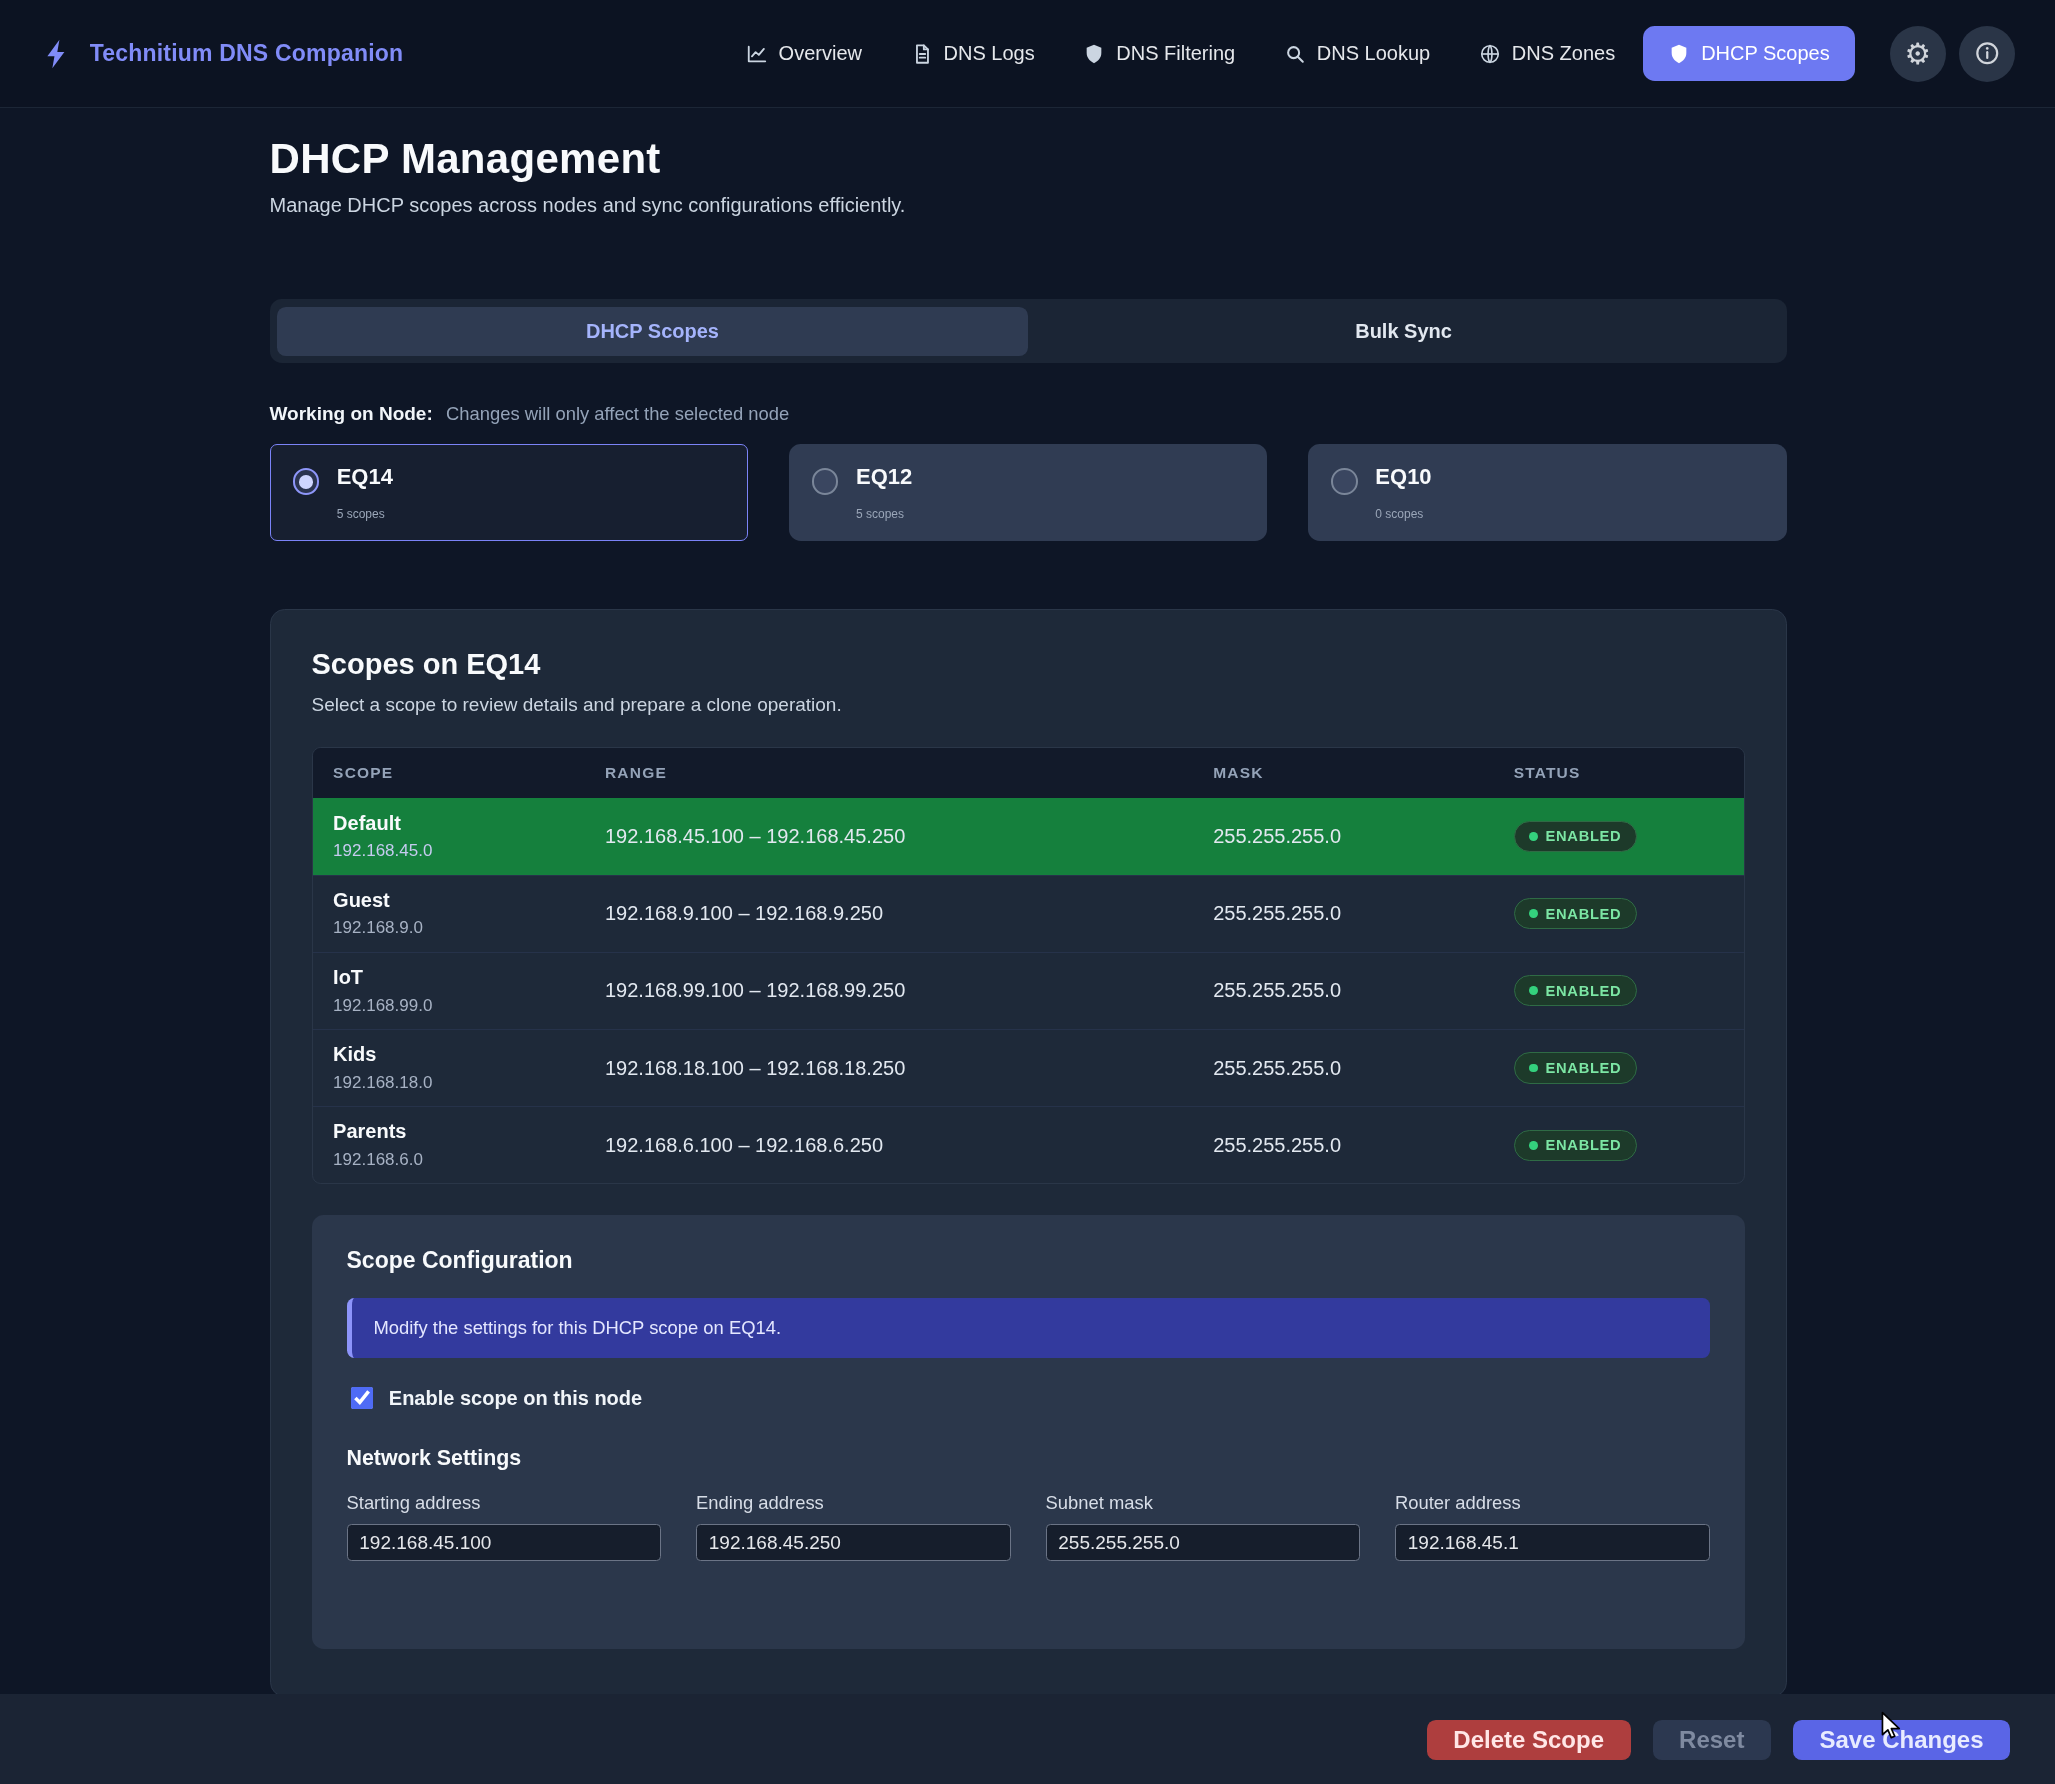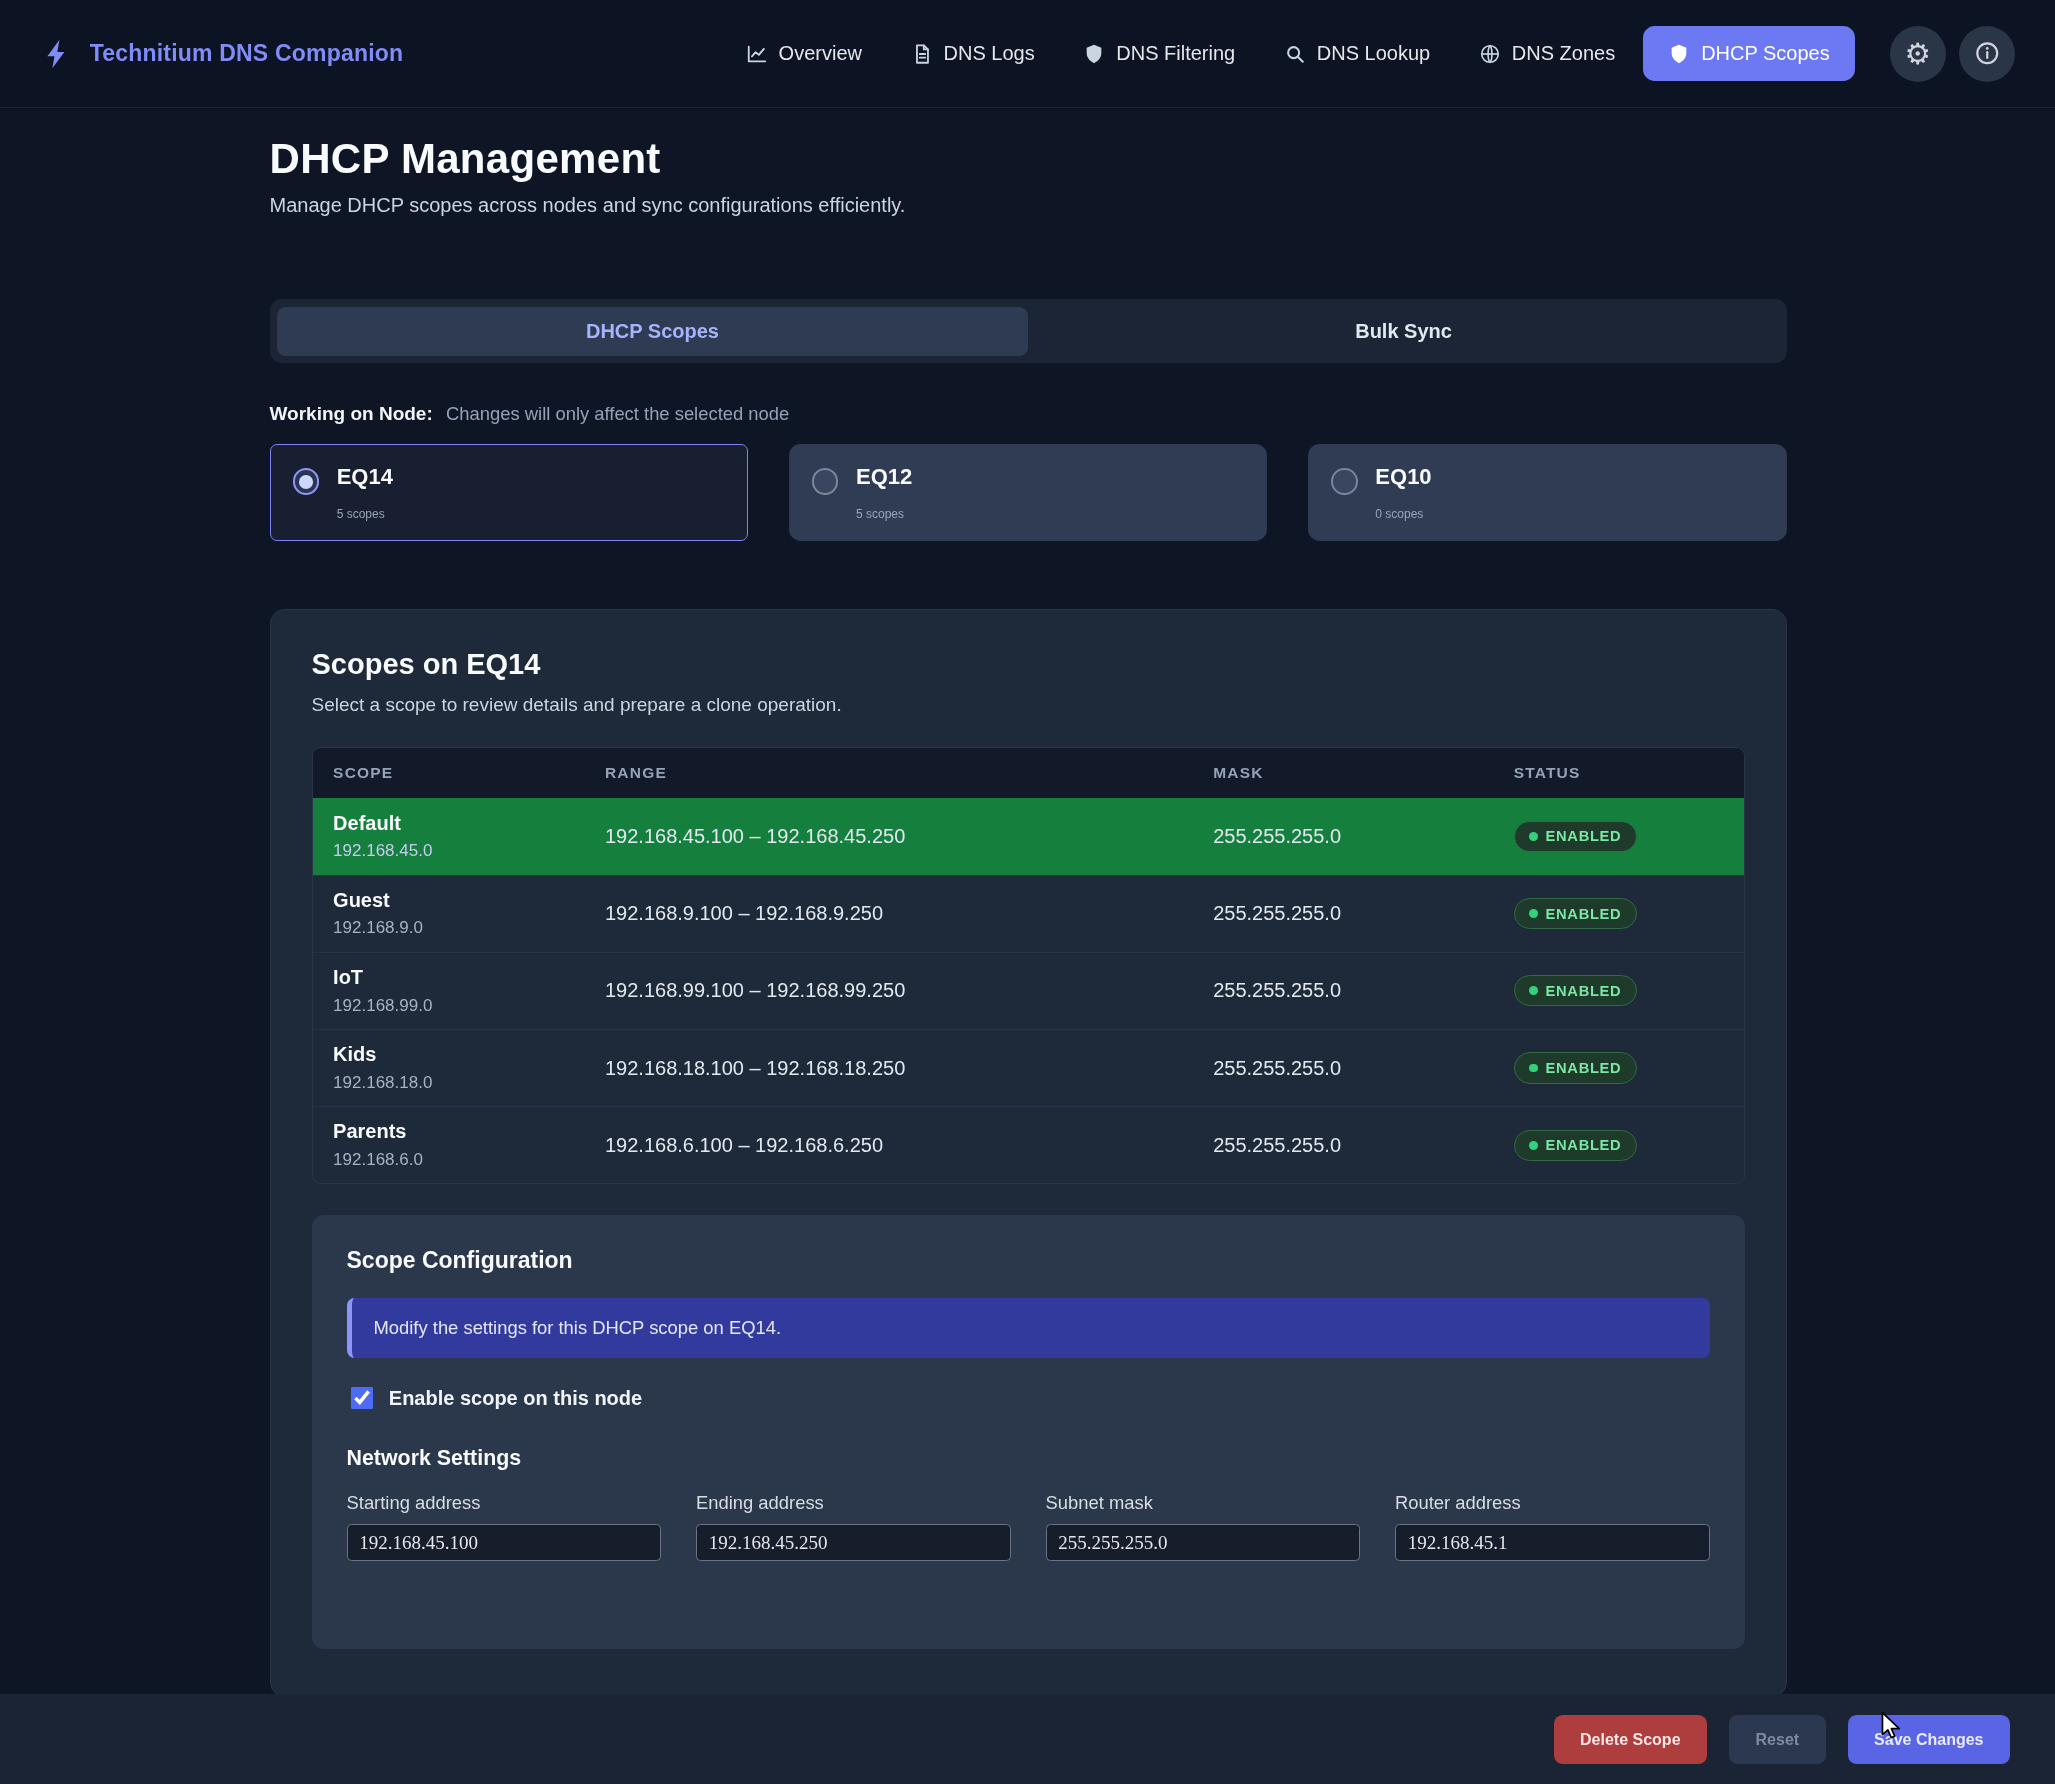--- a/index.html
+++ b/index.html
@@ -115,30 +115,30 @@
     padding:19px 22px; font-size:18.4px; color:#e4e7ff;
   }
   .check-row { margin-top:26.5px; display:flex; align-items:center; gap:13.3px;
     font-size:20px; font-weight:600; color:#f1f5f9; cursor:pointer; width:max-content; }
   .cb { width:22px; height:22px; accent-color:#4f6bf5; }
   .ns-title { margin-top:34px; font-size:21.4px; font-weight:700; color:#f8fafc; }
   .fields { margin-top:20.6px; display:grid; grid-template-columns:repeat(4,1fr); gap:35px; }
   .flabel { display:block; font-size:18.4px; color:#d7dde7; margin-bottom:10.3px; }
   .finput {
     width:100%; height:37px; background:#161e2c; border:0.7px solid #6b7486; border-radius:4.4px;
-    color:#e5e7eb; font-size:19px; padding:0 11.8px; font-family:Liberation Serif, serif;
+    color:#e5e7eb; font-size:19px; padding:0 11.8px; font-family:Liberation Sans, sans-serif;
   }
 
   
   .action-bar {
     position:absolute; left:0; right:0; bottom:0; height:91px; background:#1b2434;
     display:flex; align-items:center; justify-content:flex-end; gap:22px; padding:0 46px; z-index:10;
   }
   .btn {
-    height:49px; padding:0 26.5px; border-radius:8.8px; font-size:16px; font-weight:700;
+    height:40px; padding:0 26.5px; border-radius:8.8px; font-size:24px; font-weight:700;
     display:flex; align-items:center; border:none; cursor:pointer;
     font-family:"Liberation Sans", sans-serif;
   }
   .btn-delete { background:#ae3e3e; color:#ffe6e6; }
   .btn-reset  { background:#2c3850; color:#7f8aa0; }
   .btn-save   { background:#5a65e6; color:#e8ebff; }
 
   .cursor { position:absolute; left:1876px; top:1710px; z-index:50; pointer-events:none; }
 </style>
 </head>

